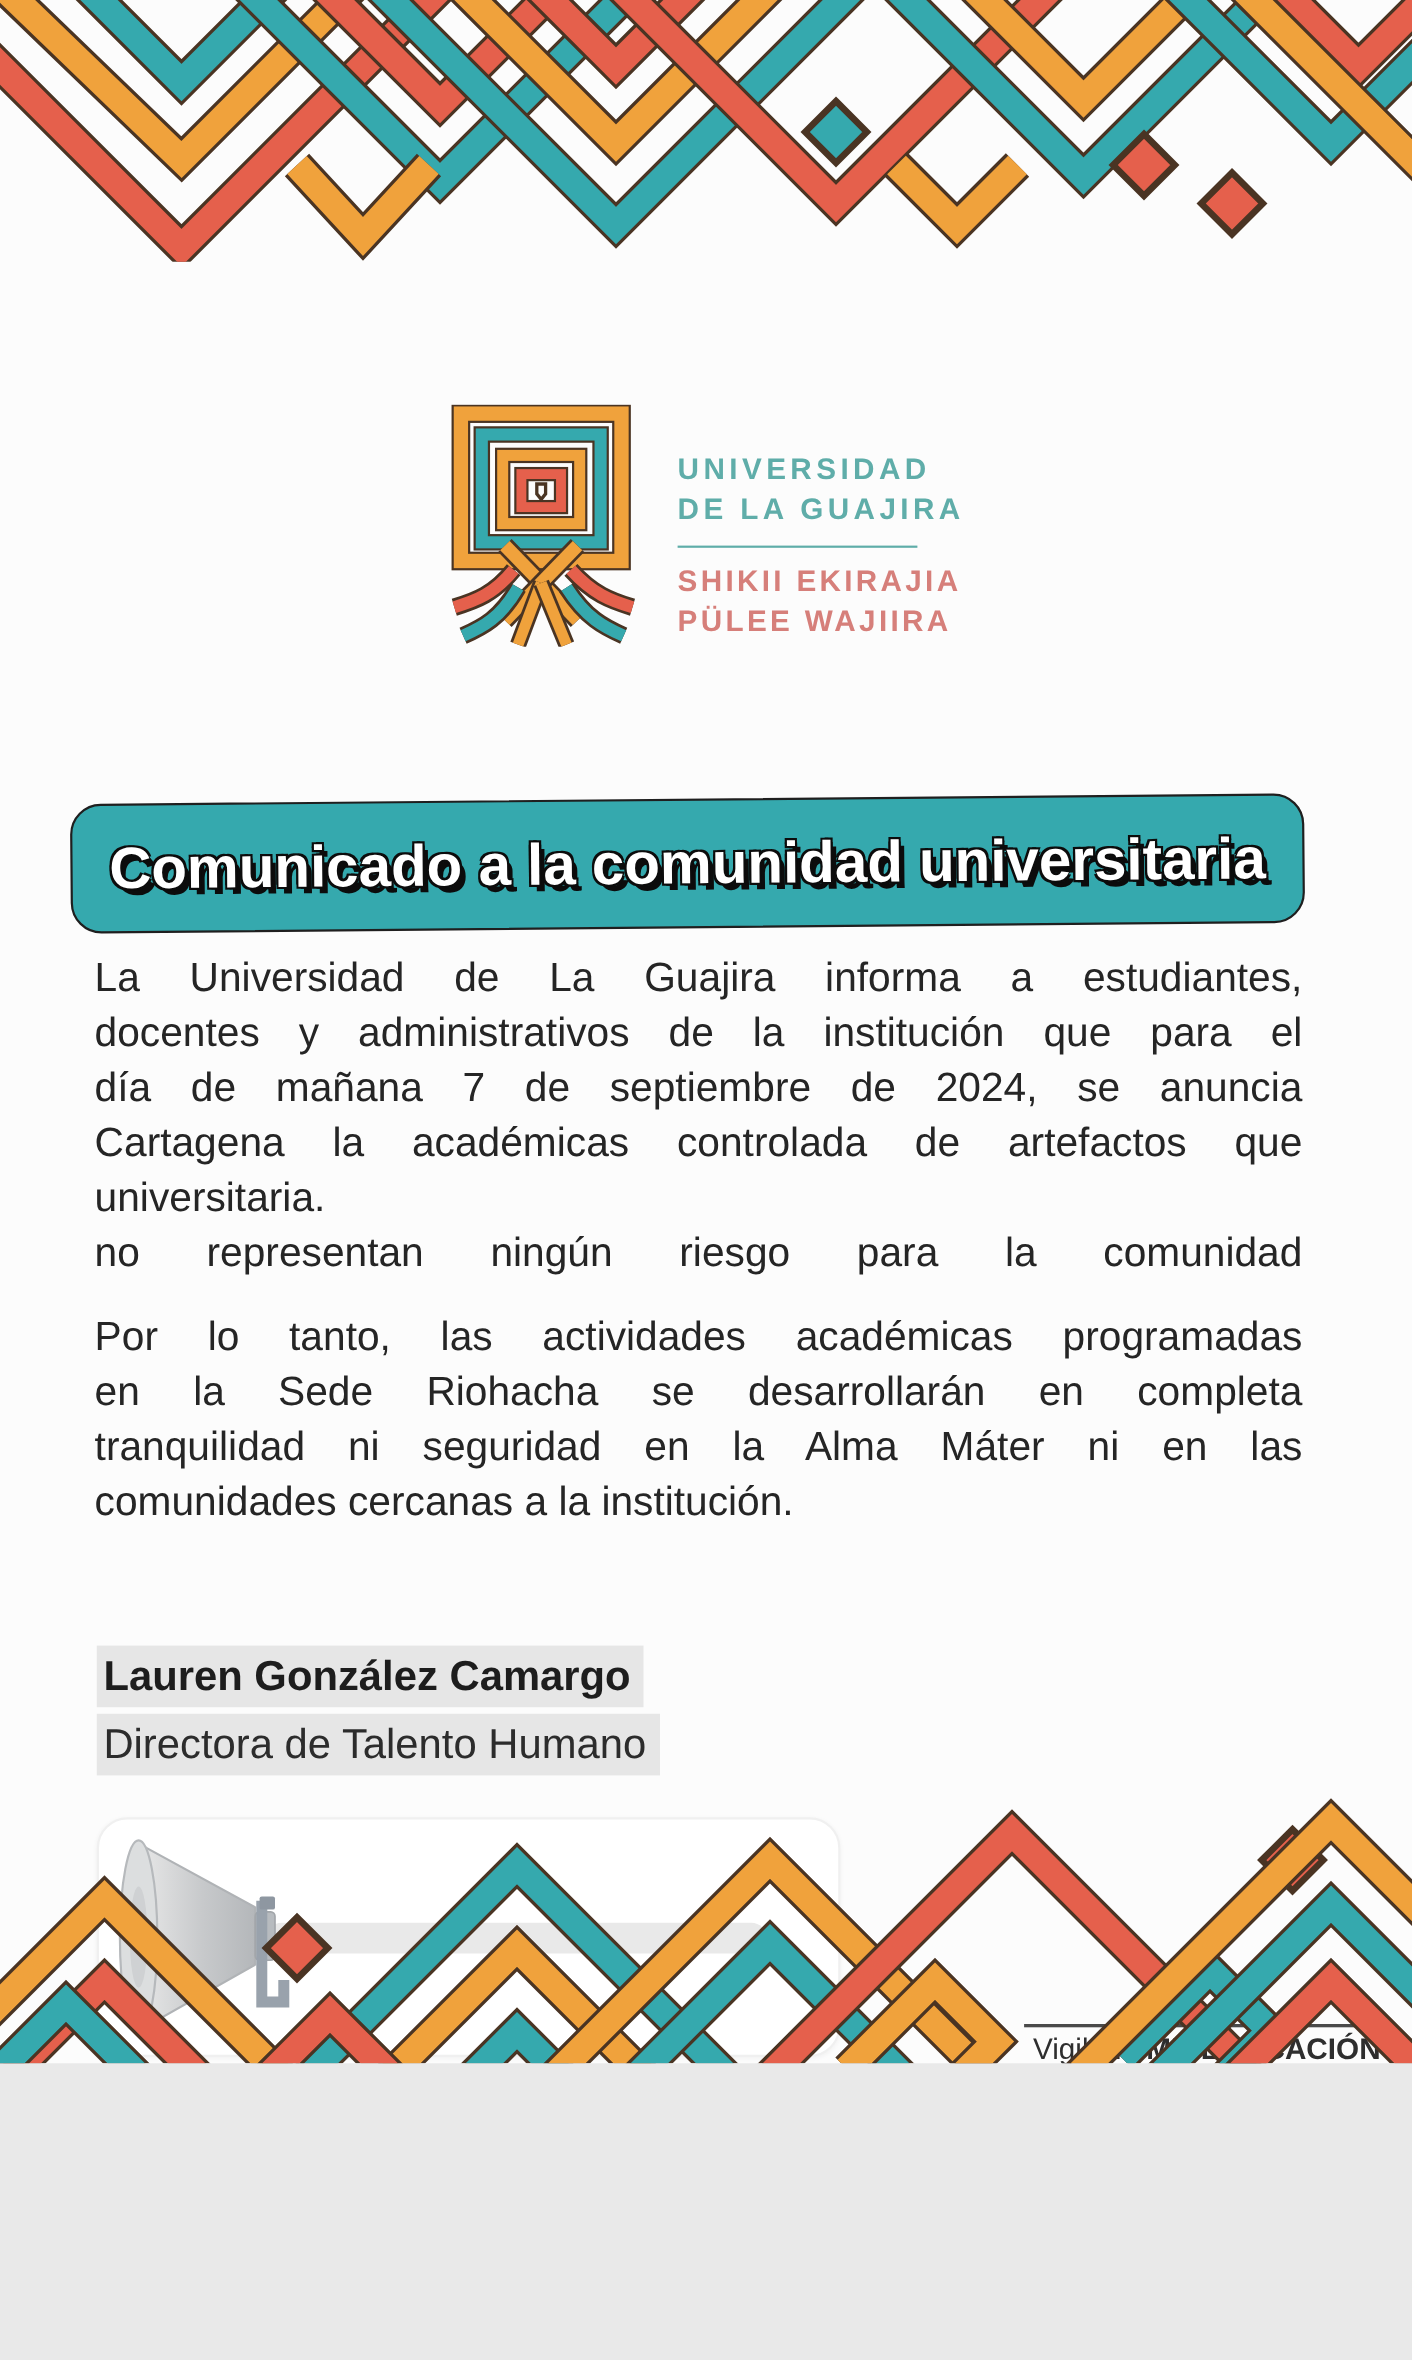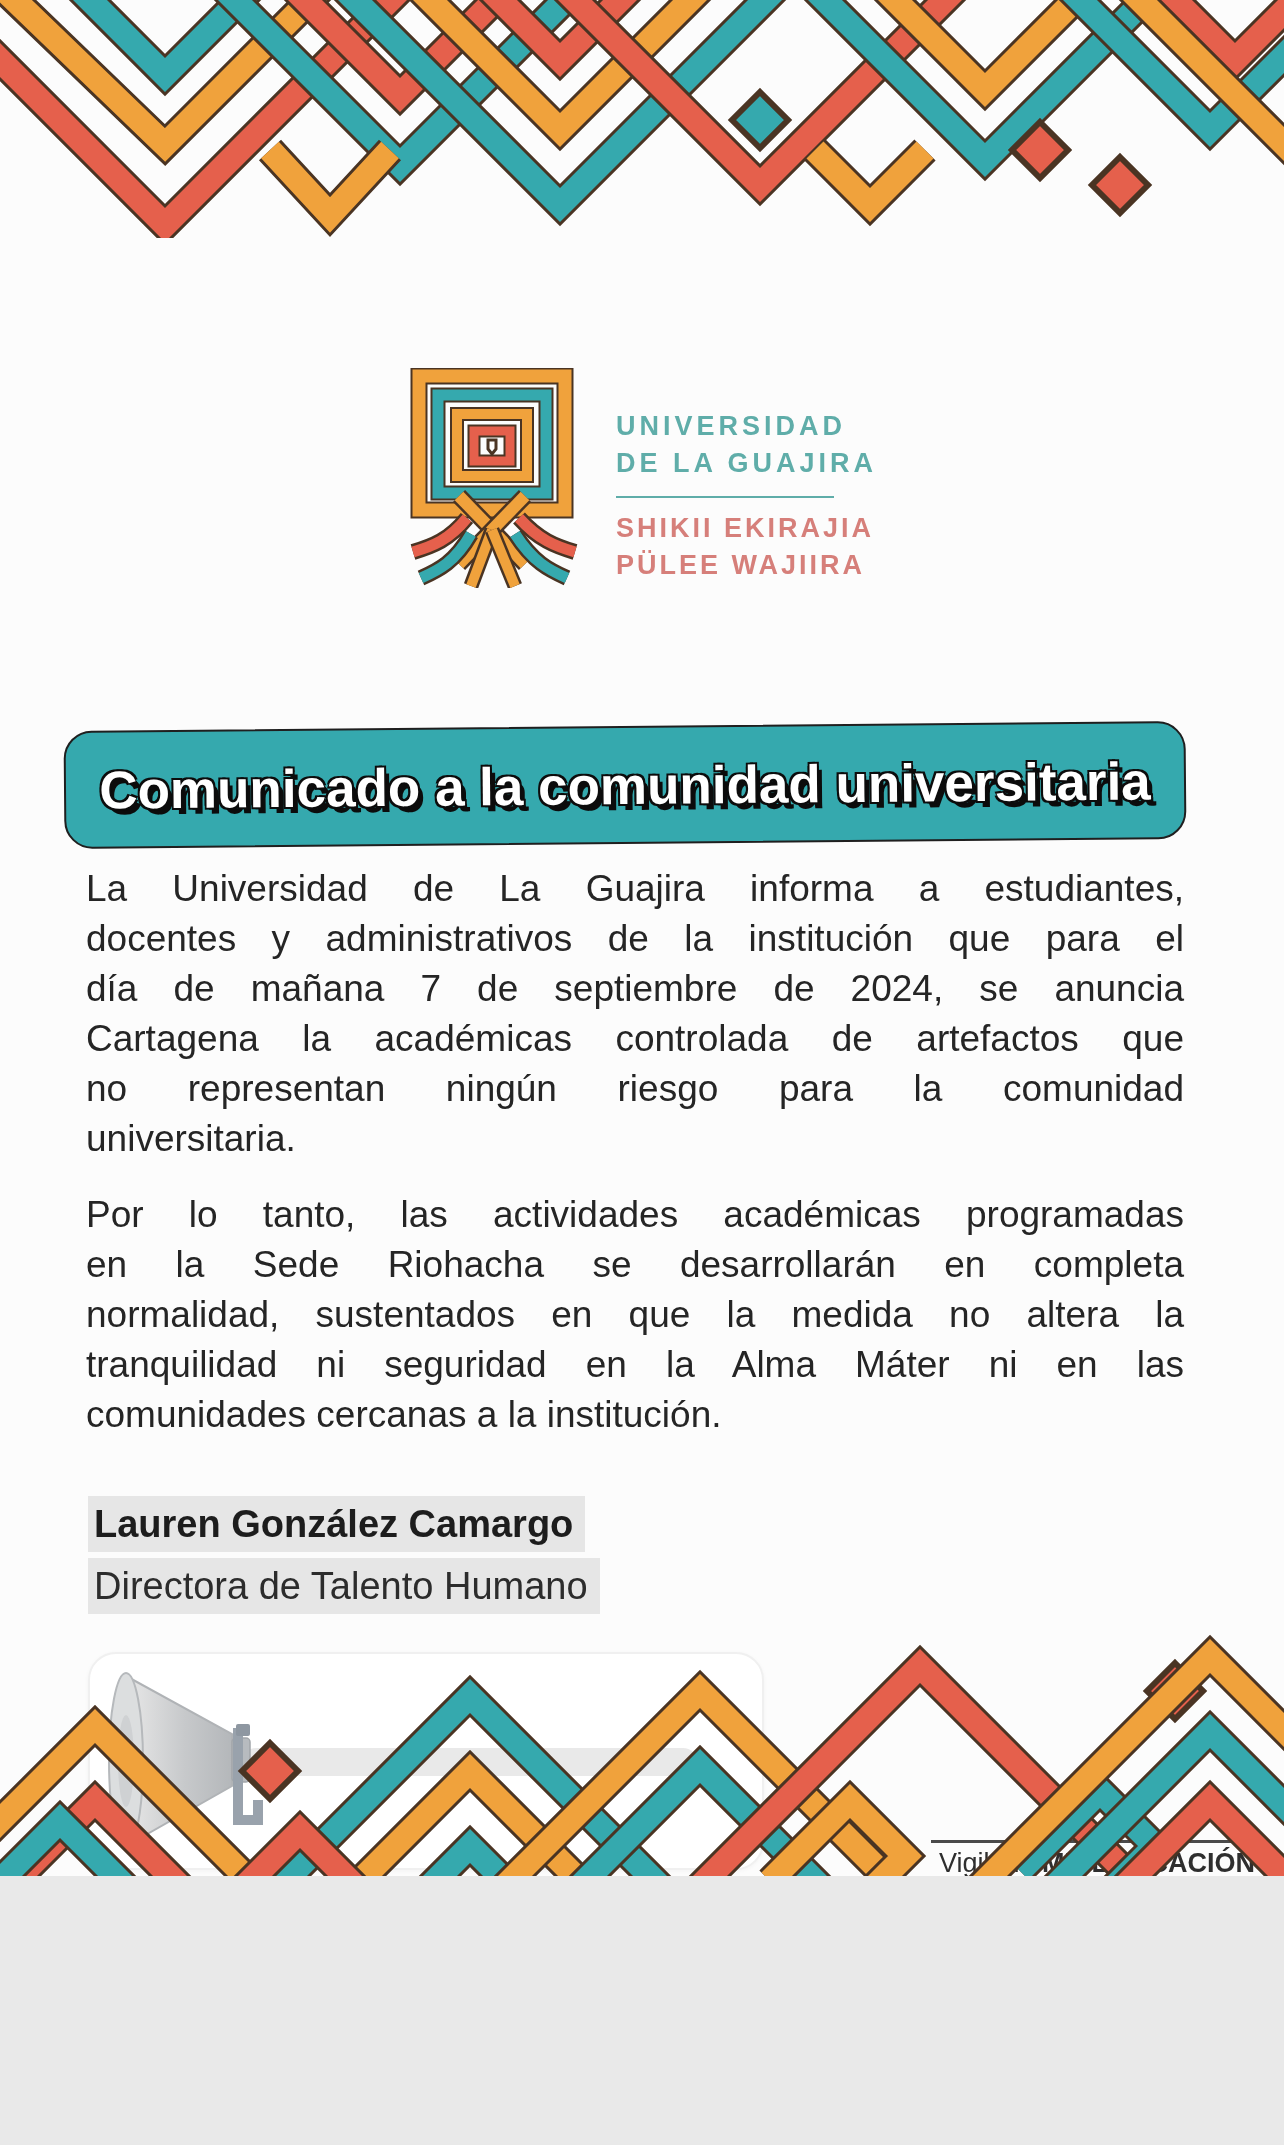--- a/index.html
+++ b/index.html
@@ -153,27 +153,26 @@
   <div class="banner">
     <span class="banner-title">Comunicado a la comunidad universitaria</span>
   </div>
 
   <div class="body-text">
     <div class="para">
         <div class="jline">La Universidad de La Guajira informa a estudiantes,</div>
         <div class="jline">docentes y administrativos de la institución que para el</div>
         <div class="jline">día de mañana 7 de septiembre de 2024, se anuncia</div>
         <div class="jline">Cartagena la académicas controlada de artefactos que</div>
+        <div class="jline last">universitaria.</div>
         <div class="jline">no representan ningún riesgo para la comunidad</div>
-        <div class="jline last">universitaria.</div>
       </div>
     <div class="para">
         <div class="jline">Por lo tanto, las actividades académicas programadas</div>
         <div class="jline">en la Sede Riohacha se desarrollarán en completa</div>
-        <div class="jline">normalidad, sustentados en que la medida no altera la</div>
         <div class="jline">tranquilidad ni seguridad en la Alma Máter ni en las</div>
         <div class="jline last">comunidades cercanas a la institución.</div>
       </div>
   </div>
 
   <div class="signature">
     <span class="sig-name">Lauren González Camargo</span><br>
     <span class="sig-title">Directora de Talento Humano</span>
   </div>
 

